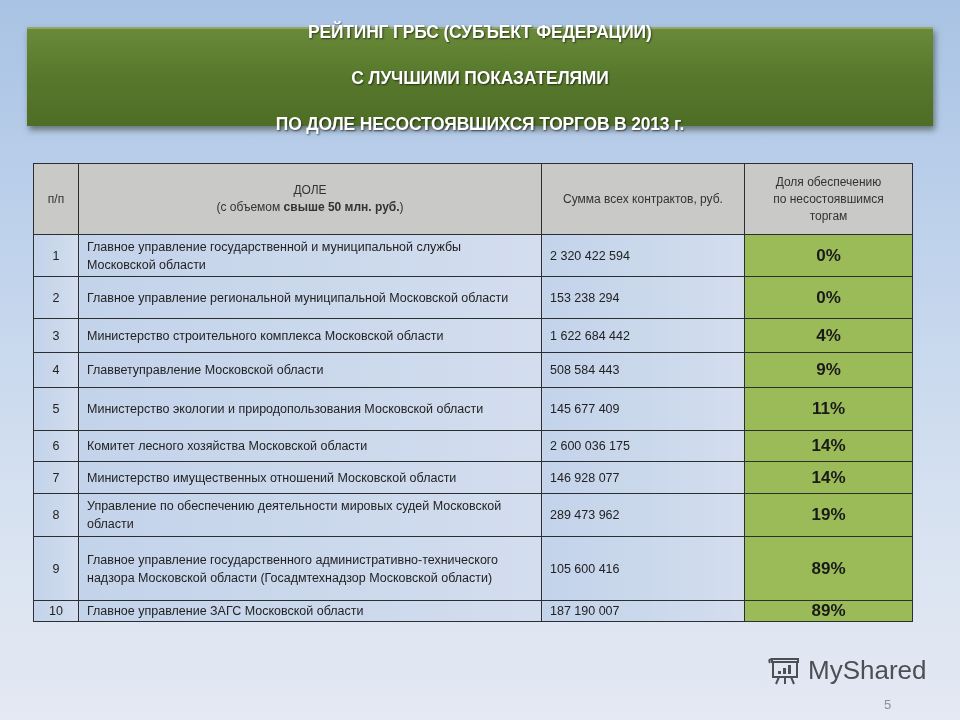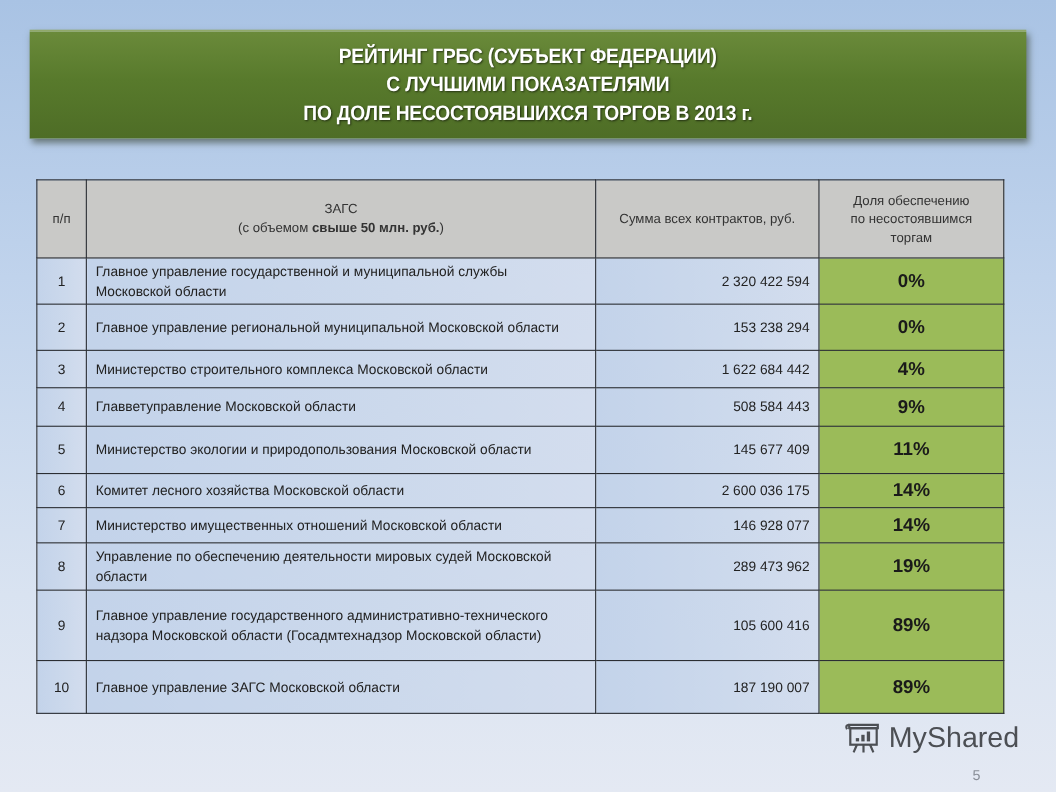--- a/index.html
+++ b/index.html
@@ -11,20 +11,21 @@
     .banner {
       position: absolute; left: 27px; top: 27px; width: 906px; height: 97px;
       background: linear-gradient(180deg, #6a8a3a 0%, #587a2c 45%, #4e6d26 100%);
       border-top: 2px solid #90a86a;
       box-shadow: 2px 4px 6px rgba(40,50,30,0.55);
       display: flex; flex-direction: column; align-items: center; justify-content: center;
       color: #ffffff; font-weight: bold; font-size: 19px; line-height: 26px;
       text-shadow: 1px 1px 2px rgba(0,0,0,0.6);
       font-family: "Liberation Sans Narrow", "Liberation Sans", sans-serif;
       letter-spacing: -0.2px;
+      gap: 20px;
     }
     .banner .line { display: block; transform: scaleX(0.92); }
 
     table.rating {
       position: absolute; left: 33px; top: 163px;
       border-collapse: collapse; table-layout: fixed;
       width: 879px;
       font-size: 12.5px; color: #222;
     }
     table.rating th, table.rating td {
@@ -32,21 +33,21 @@
       padding: 0 8px;
       vertical-align: middle;
     }
     table.rating thead th {
       background: #c9c9c7;
       font-weight: normal; text-align: center; color: #333;
       font-size: 12px; line-height: 17px; height: 70px;
     }
     table.rating tbody td { background: linear-gradient(90deg, #c3d3ea 0%, #ccd9ec 60%, #d3ddee 100%); line-height: 18px; }
     td.num { text-align: center; padding: 0; }
-    td.sum { text-align: right; }
+    td.sum { }
     td.pct {
       background: #9bbb59 !important;
       text-align: center; font-weight: bold; font-size: 17px; color: #1a1a1a;
     }
     col.c1 { width: 45px; }
     col.c2 { width: 463px; }
     col.c3 { width: 203px; }
     col.c4 { width: 168px; }
 
     .brand {
@@ -73,21 +74,21 @@
   <colgroup>
     <col class="c1">
       <col class="c2">
       <col class="c3">
       <col class="c4">
   </colgroup>
   <thead>
     <tr>
       <th>п/п</th>
       <th>
-        <span>ЗАГС</span><br>
+        <span>ДОЛЕ</span><br>
         <span style="white-space:pre">(с объемом </span><b>свыше 50 млн. руб.</b><span>)</span>
       </th>
       <th>Сумма всех контрактов, руб.</th>
       <th>
         <span>Доля обеспечению</span><br>
         <span>по несостоявшимся</span><br>
         <span>торгам</span>
       </th>
     </tr>
   </thead>
@@ -139,21 +140,21 @@
     <td class="name">Управление по обеспечению деятельности мировых судей Московской области</td>
     <td class="sum">289 473 962</td>
     <td class="pct">19%</td>
   </tr>
       <tr style="height: 64px;">
     <td class="num">9</td>
     <td class="name">Главное управление государственного административно-технического надзора Московской области (Госадмтехнадзор Московской области)</td>
     <td class="sum">105 600 416</td>
     <td class="pct">89%</td>
   </tr>
-      <tr style="height: 48px;">
+      <tr style="height: 21px;">
     <td class="num">10</td>
     <td class="name">Главное управление ЗАГС Московской области</td>
     <td class="sum">187 190 007</td>
     <td class="pct">89%</td>
   </tr>
     </tbody>
 </table>
 
 <div class="brand">
   <span>

